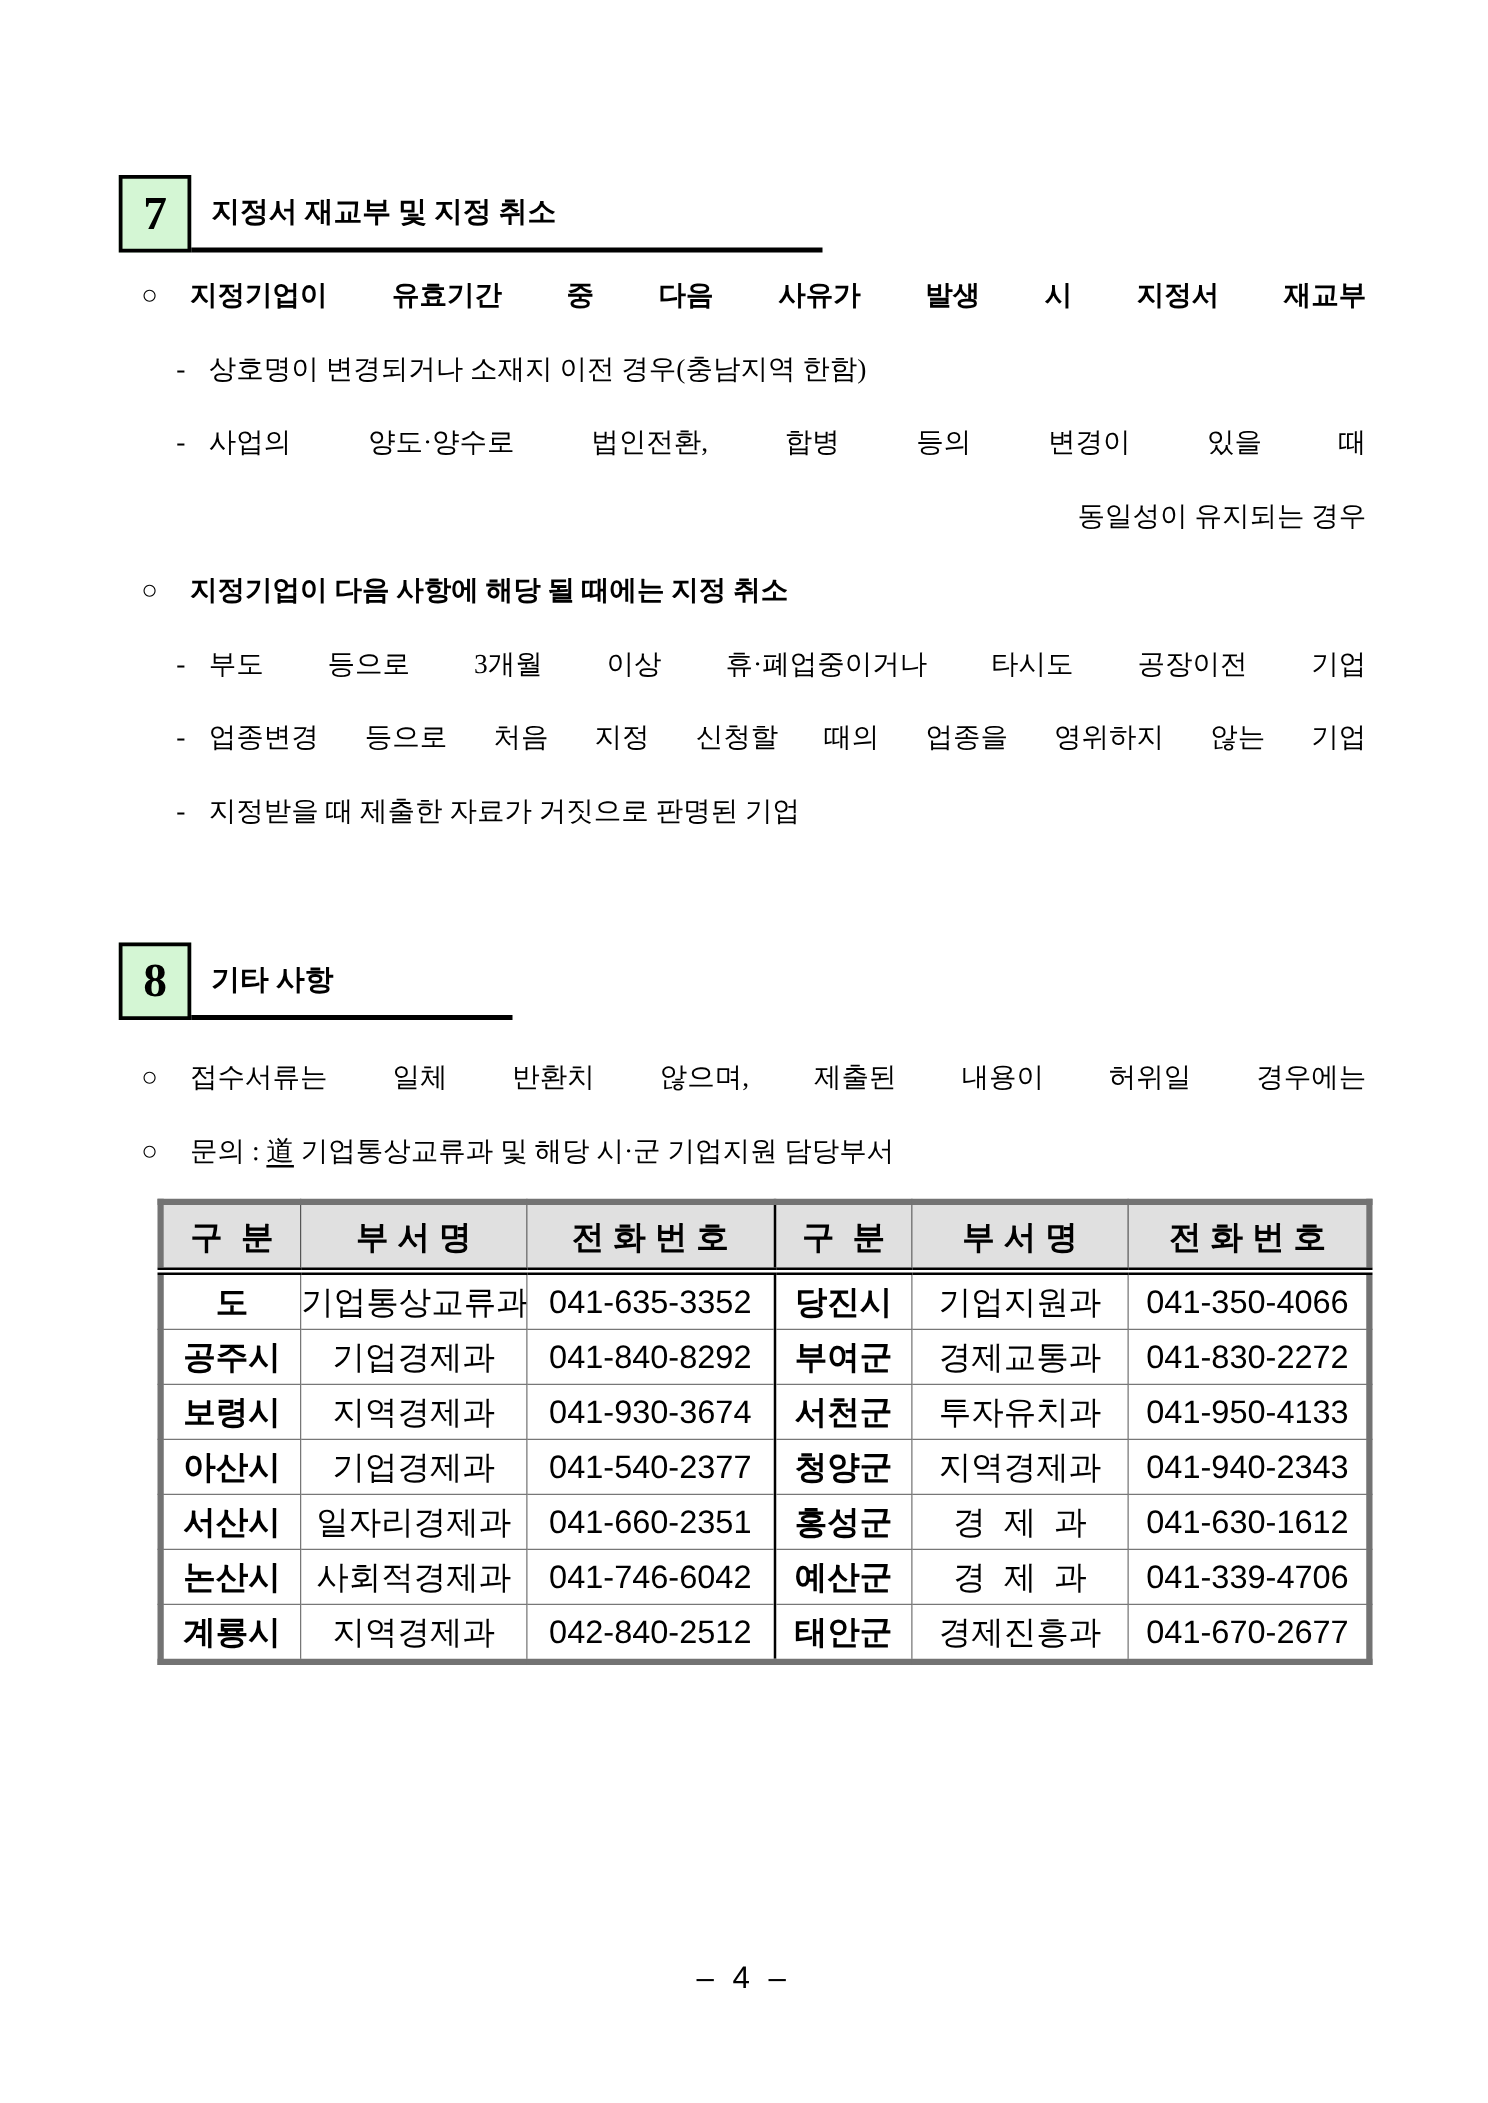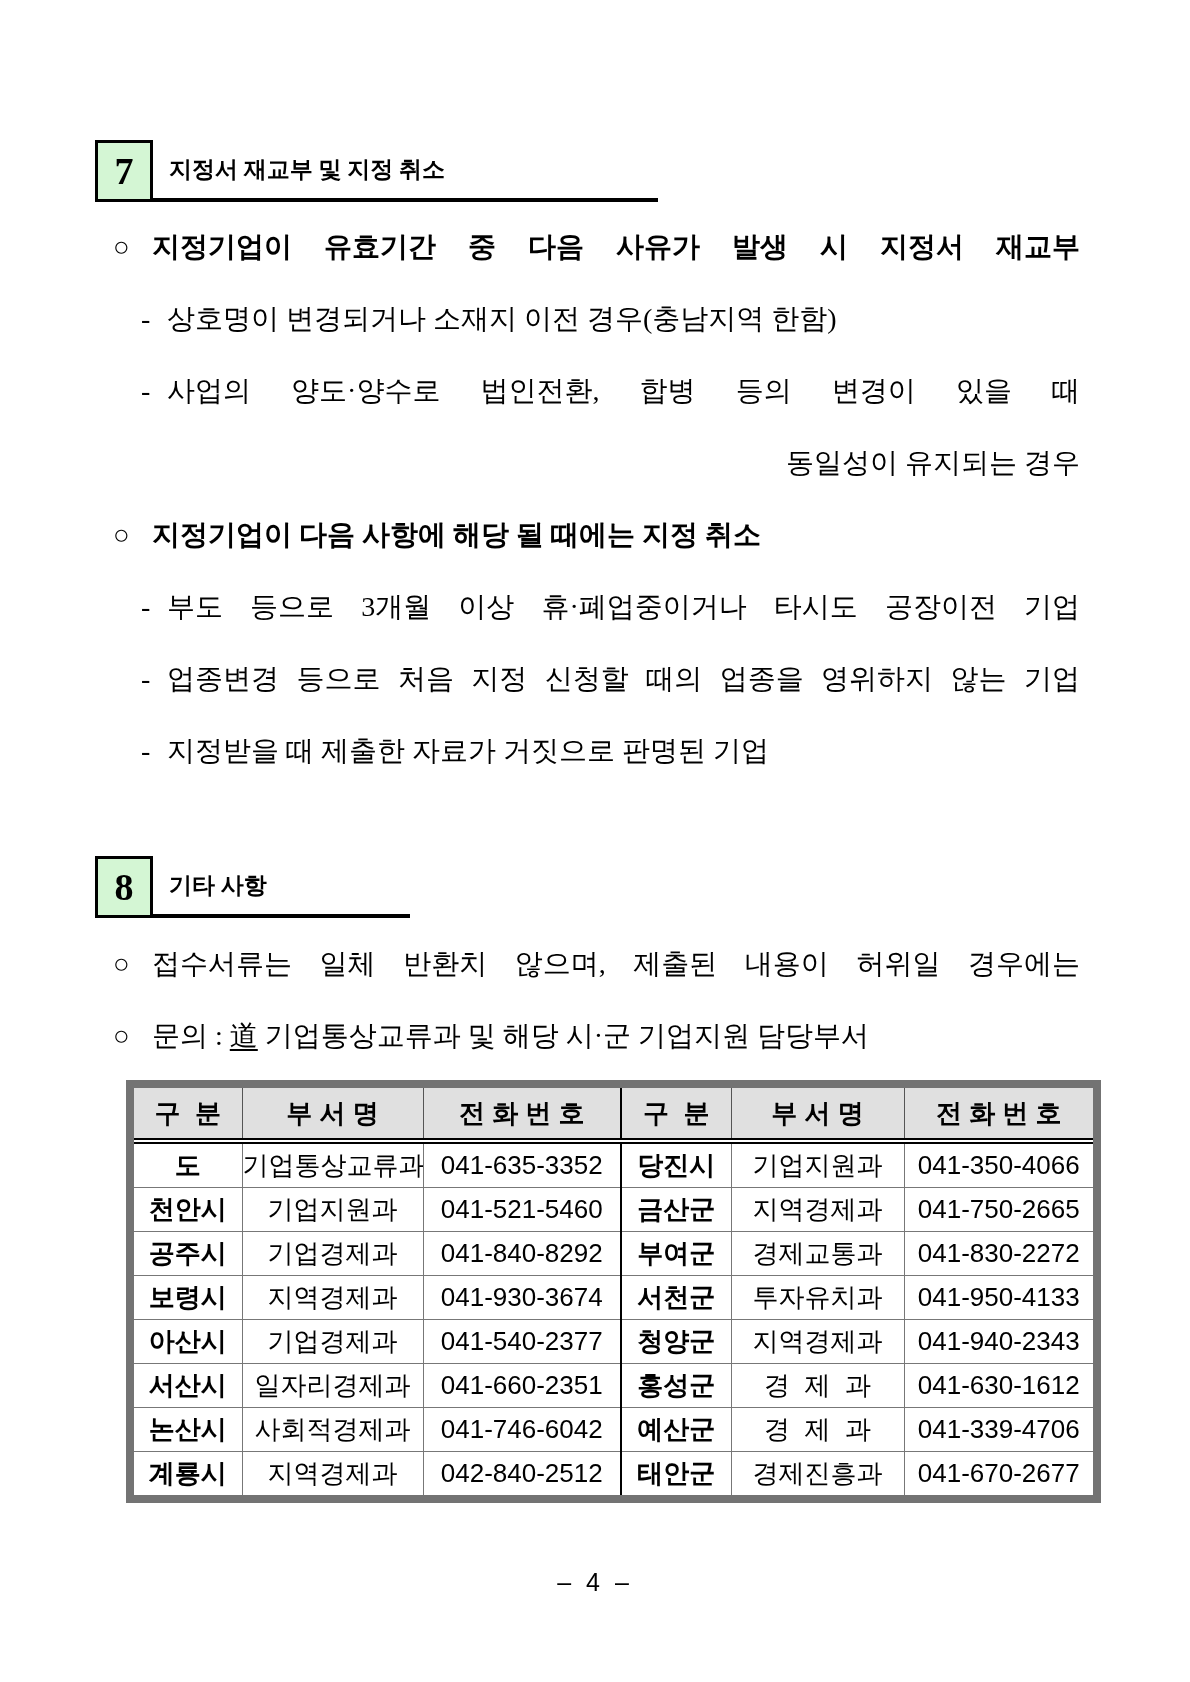--- a/index.html
+++ b/index.html
@@ -17,35 +17,35 @@
            font-size:38px;font-weight:700;}
   .sec-title{flex:0 0 auto;box-sizing:border-box;display:flex;align-items:center;
              border-bottom:4px solid #000;padding-left:16px;
              font-size:23px;font-weight:700;white-space:nowrap;}
   .sec7 .sec-title{width:505px;}
   .sec8 .sec-title{width:257px;}
 
   
   .lines7{margin-top:6px;}
   .lines8{margin-top:18px;}
-  .line{margin:17px;font-size:28px;line-height:55px;}
+  .line{margin:4px;font-size:22px;line-height:55px;}
   .bold{font-weight:700;}
   .bullet{margin-left:18px;}
   .sub{margin-left:46px;}
   .cont{margin-left:72px;text-align:right;}
   .cont8{margin-left:57px;}
   .stretch{text-align:justify;text-align-last:justify;}
   .marker{display:inline-block;}
   .marker-circle{width:39px;}
   .marker-dash{width:26px;}
   .u{text-decoration:underline;text-underline-offset:4px;}
 
   
   .table-wrap{margin-top:11px;margin-left:31px;}
-  table{border-collapse:collapse;table-layout:fixed;width:967px;border:8px solid #737373;
+  table{border-collapse:collapse;table-layout:fixed;width:967px;border:5px solid #737373;
         font-family:"Liberation Sans","DejaVu Sans",sans-serif;}
   th,td{white-space:pre;text-align:center;overflow:hidden;padding:0;}
   th{background:var(--table-header-bg,#e0e0e0);height:50px;font-size:26px;font-weight:700;
      border-bottom:6px double #000;border-right:1px solid #555;}
   td{height:43px;font-size:26px;border-right:1px solid #777;border-bottom:1px solid #777;}
   td.c0,td.c3{font-weight:700;}
   th:nth-child(3),td.c2{border-right:2px solid #000;}
   th:last-child,td.c5{border-right:none;}
 
   
@@ -108,28 +108,20 @@
         <tbody>
             <tr>
               <td class="c0">도</td>
               <td class="c1">기업통상교류과</td>
               <td class="c2">041-635-3352</td>
               <td class="c3">당진시</td>
               <td class="c4">기업지원과</td>
               <td class="c5">041-350-4066</td>
             </tr>
             <tr>
-              <td class="c0">천안시</td>
-              <td class="c1">기업지원과</td>
-              <td class="c2">041-521-5460</td>
-              <td class="c3">금산군</td>
-              <td class="c4">지역경제과</td>
-              <td class="c5">041-750-2665</td>
-            </tr>
-            <tr>
               <td class="c0">공주시</td>
               <td class="c1">기업경제과</td>
               <td class="c2">041-840-8292</td>
               <td class="c3">부여군</td>
               <td class="c4">경제교통과</td>
               <td class="c5">041-830-2272</td>
             </tr>
             <tr>
               <td class="c0">보령시</td>
               <td class="c1">지역경제과</td>

